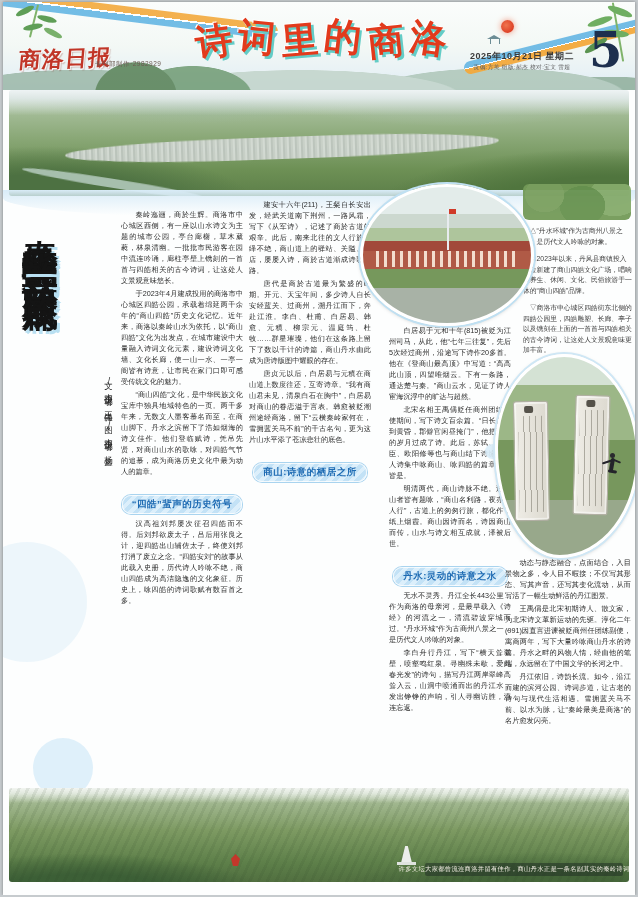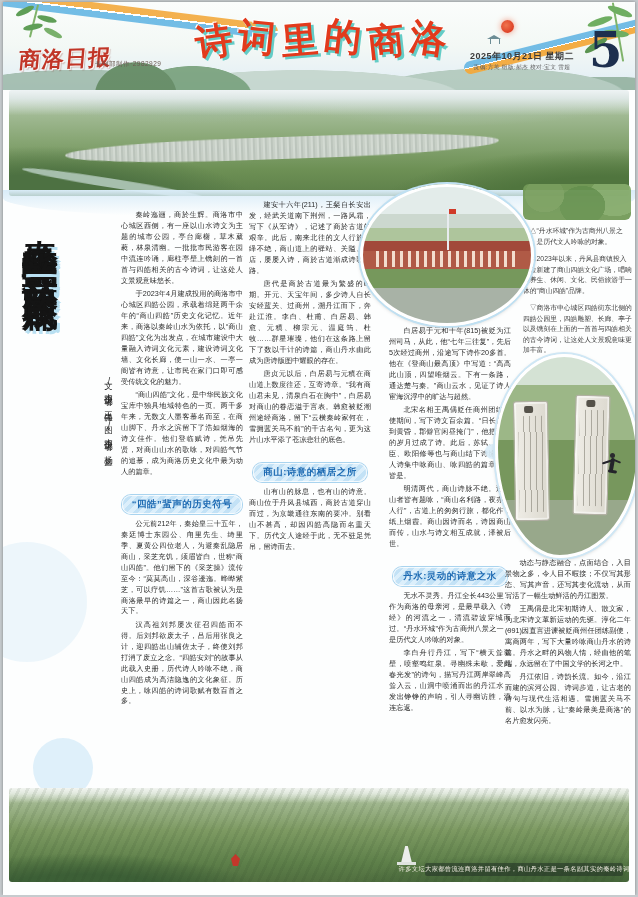--- a/index.html
+++ b/index.html
@@ -182,29 +182,27 @@
   <div class="vtitle">
     <span class="p1">秦岭千峰皆如韵</span><span class="gap"></span><span class="p2">商於一路尽成篇</span>
   </div>
   <div class="byline">文/本报记者 王尚锋　图/本报记者 杨鑫</div>
 
   <div class="col col1">
       <p>秦岭迤逦，商於生辉。商洛市中心城区西侧，有一座以山水诗文为主题的城市公园，亭台廊榭，草木葳蕤，林泉清幽。一批批市民游客在园中流连吟诵，廊柱亭壁上镌刻的一首首与四皓相关的古今诗词，让这处人文景观意味悠长。</p>
       <p>于2023年4月建成投用的商洛市中心城区四皓公园，承载着绵延两千余年的“商山四皓”历史文化记忆。近年来，商洛以秦岭山水为依托，以“商山四皓”文化为出发点，在城市建设中大量融入诗词文化元素，建设诗词文化墙、文化长廊，使一山一水、一亭一阁皆有诗意，让市民在家门口即可感受传统文化的魅力。</p>
       <p>“商山四皓”文化，是中华民族文化宝库中独具地域特色的一页。两千多年来，无数文人墨客慕名而至，在商山脚下、丹水之滨留下了浩如烟海的诗文佳作。他们登临赋诗，凭吊先贤，对商山山水的歌咏，对四皓气节的追慕，成为商洛历史文化中最为动人的篇章。</p>
       <div class="sec-h">“四皓”蜚声的历史符号</div>
-      <p>公元前212年，秦始皇三十五年，秦廷博士东园公、甪里先生、绮里季、夏黄公四位老人，为避秦乱隐居商山，采芝充饥，须眉皆白，世称“商山四皓”。他们留下的《采芝操》流传至今：“莫莫高山，深谷逶迤。晔晔紫芝，可以疗饥……”这首古歌被认为是商洛最早的诗篇之一，商山因此名扬天下。</p>
       <p>汉高祖刘邦屡次征召四皓而不得。后刘邦欲废太子，吕后用张良之计，迎四皓出山辅佐太子，终使刘邦打消了废立之念。“四皓安刘”的故事从此载入史册，历代诗人吟咏不绝，商山四皓成为高洁隐逸的文化象征。历史上，咏四皓的诗词歌赋有数百首之多。</p>
     </div>
   <div class="col col2">
       <p>建安十六年(211)，王粲自长安出发，经武关道南下荆州，一路风霜，写下《从军诗》，记述了商於古道的艰辛。此后，南来北往的文人行旅络绎不绝，商山道上的驿站、关隘、茅店，屡屡入诗，商於古道渐成诗歌之路。</p>
       <p>唐代是商於古道最为繁盛的时期。开元、天宝年间，多少诗人自长安经蓝关、过商州，溯丹江而下，奔赴江淮。李白、杜甫、白居易、韩愈、元稹、柳宗元、温庭筠、杜牧……群星璀璨，他们在这条路上留下了数以千计的诗篇，商山丹水由此成为唐诗版图中耀眼的存在。</p>
       <p>唐贞元以后，白居易与元稹在商山道上数度往还，互寄诗章。“我有商山君未见，清泉白石在胸中”，白居易对商山的眷恋溢于言表。韩愈被贬潮州途经商洛，留下“云横秦岭家何在，雪拥蓝关马不前”的千古名句，更为这片山水平添了苍凉悲壮的底色。</p>
       <div class="sec-h">商山:诗意的栖居之所</div>
-      <p>山有山的脉息，也有山的诗意。商山位于丹凤县城西，商於古道穿山而过，为京畿通往东南的要冲。别看山不甚高，却因四皓高隐而名重天下。历代文人途经于此，无不驻足凭吊，留诗而去。</p>
     </div>
   <div class="col col3">
       <p>白居易于元和十年(815)被贬为江州司马，从此，他“七年三往复”，先后5次经过商州，沿途写下诗作20多首。他在《登商山最高顶》中写道：“高高此山顶，四望唯烟云。下有一条路，通达楚与秦。”商山云水，见证了诗人宦海沉浮中的旷达与超然。</p>
       <p>北宋名相王禹偁贬任商州团练副使期间，写下诗文百余篇。“日长何计到黄昏，郡僻官闲昼掩门”，他把谪居的岁月过成了诗。此后，苏轼、梅尧臣、欧阳修等也与商山结下诗缘，宋人诗集中咏商山、咏四皓的篇章俯拾皆是。</p>
       <p>明清两代，商山诗脉不绝。过商山者皆有题咏，“商山名利路，夜亦有人行”，古道上的匆匆行旅，都化作了纸上烟霞。商山因诗而名，诗因商山而传，山水与诗文相互成就，泽被后世。</p>
       <div class="sec-h">丹水:灵动的诗意之水</div>
       <p>无水不灵秀。丹江全长443公里，作为商洛的母亲河，是最早载入《诗经》的河流之一，清流碧波穿城而过。“丹水环城”作为古商州八景之一，是历代文人吟咏的对象。</p>
       <p>李白舟行丹江，写下“横天耸翠壁，喷壑鸣红泉。寻幽殊未歇，爱此春光发”的诗句，描写丹江两岸翠峰高耸入云，山洞中喷涌而出的丹江水，发出铮铮的声响，引人寻幽访胜，流连忘返。</p>
     </div>
   <div class="col col4">

